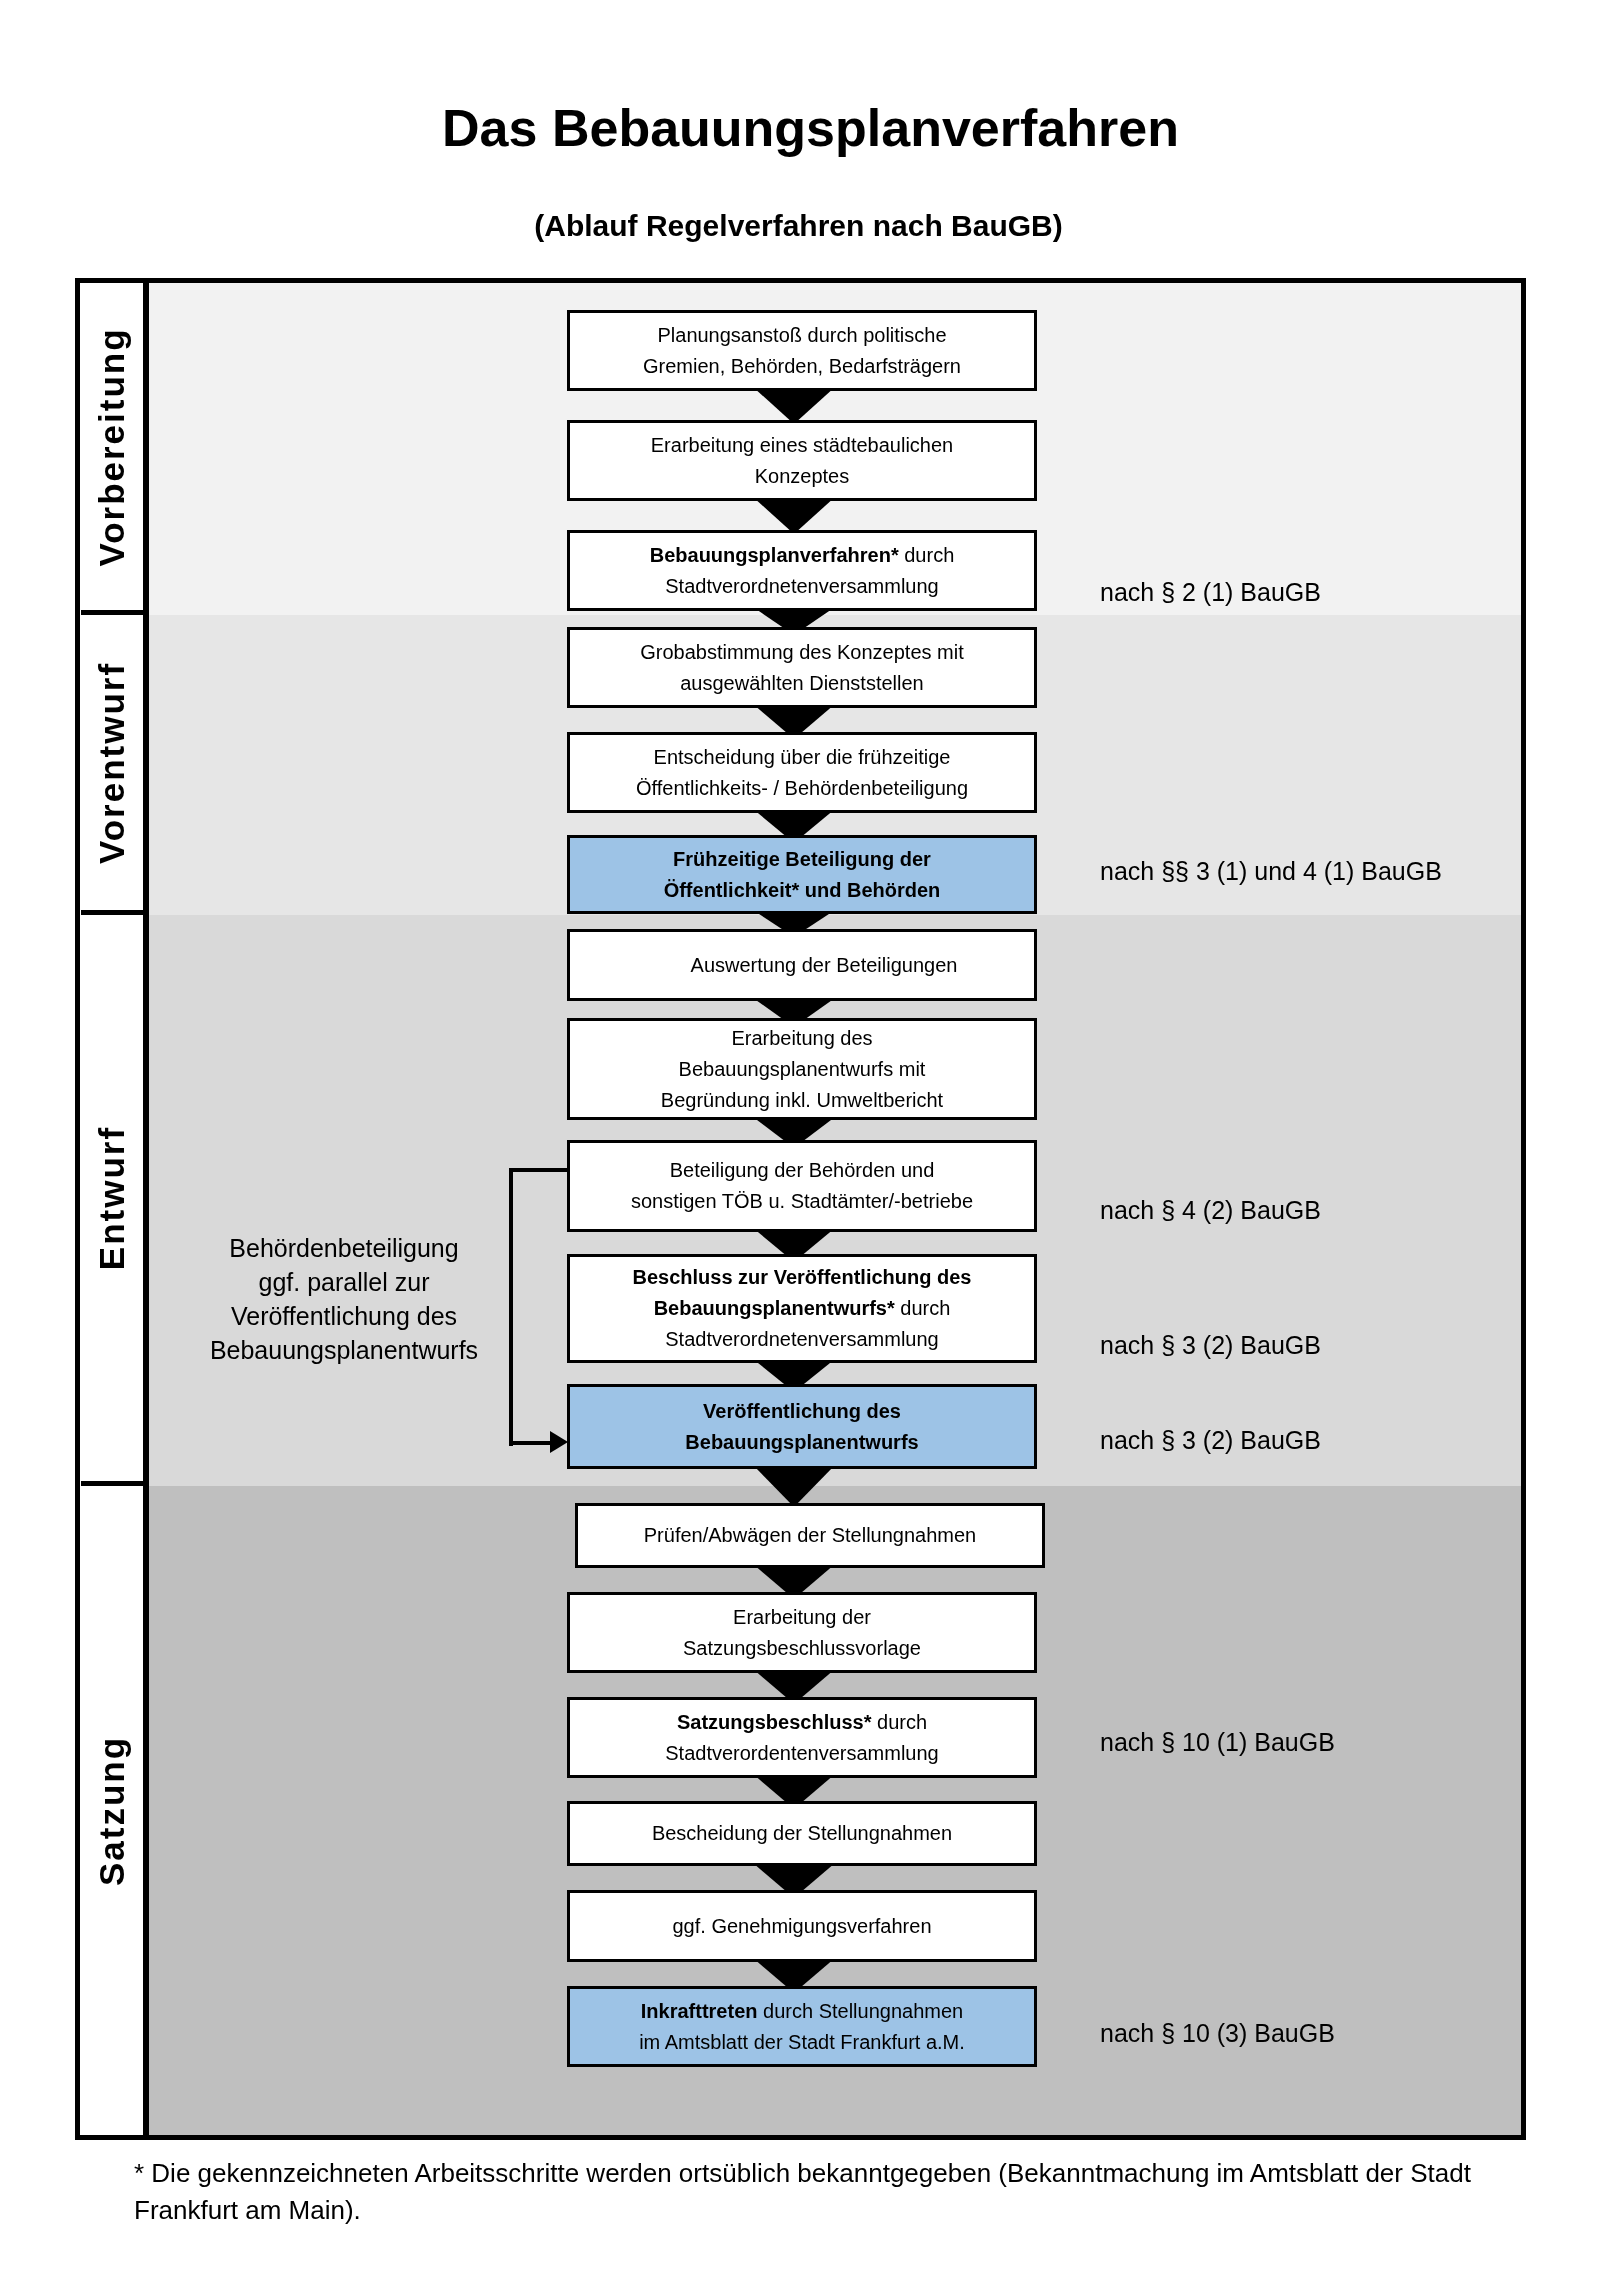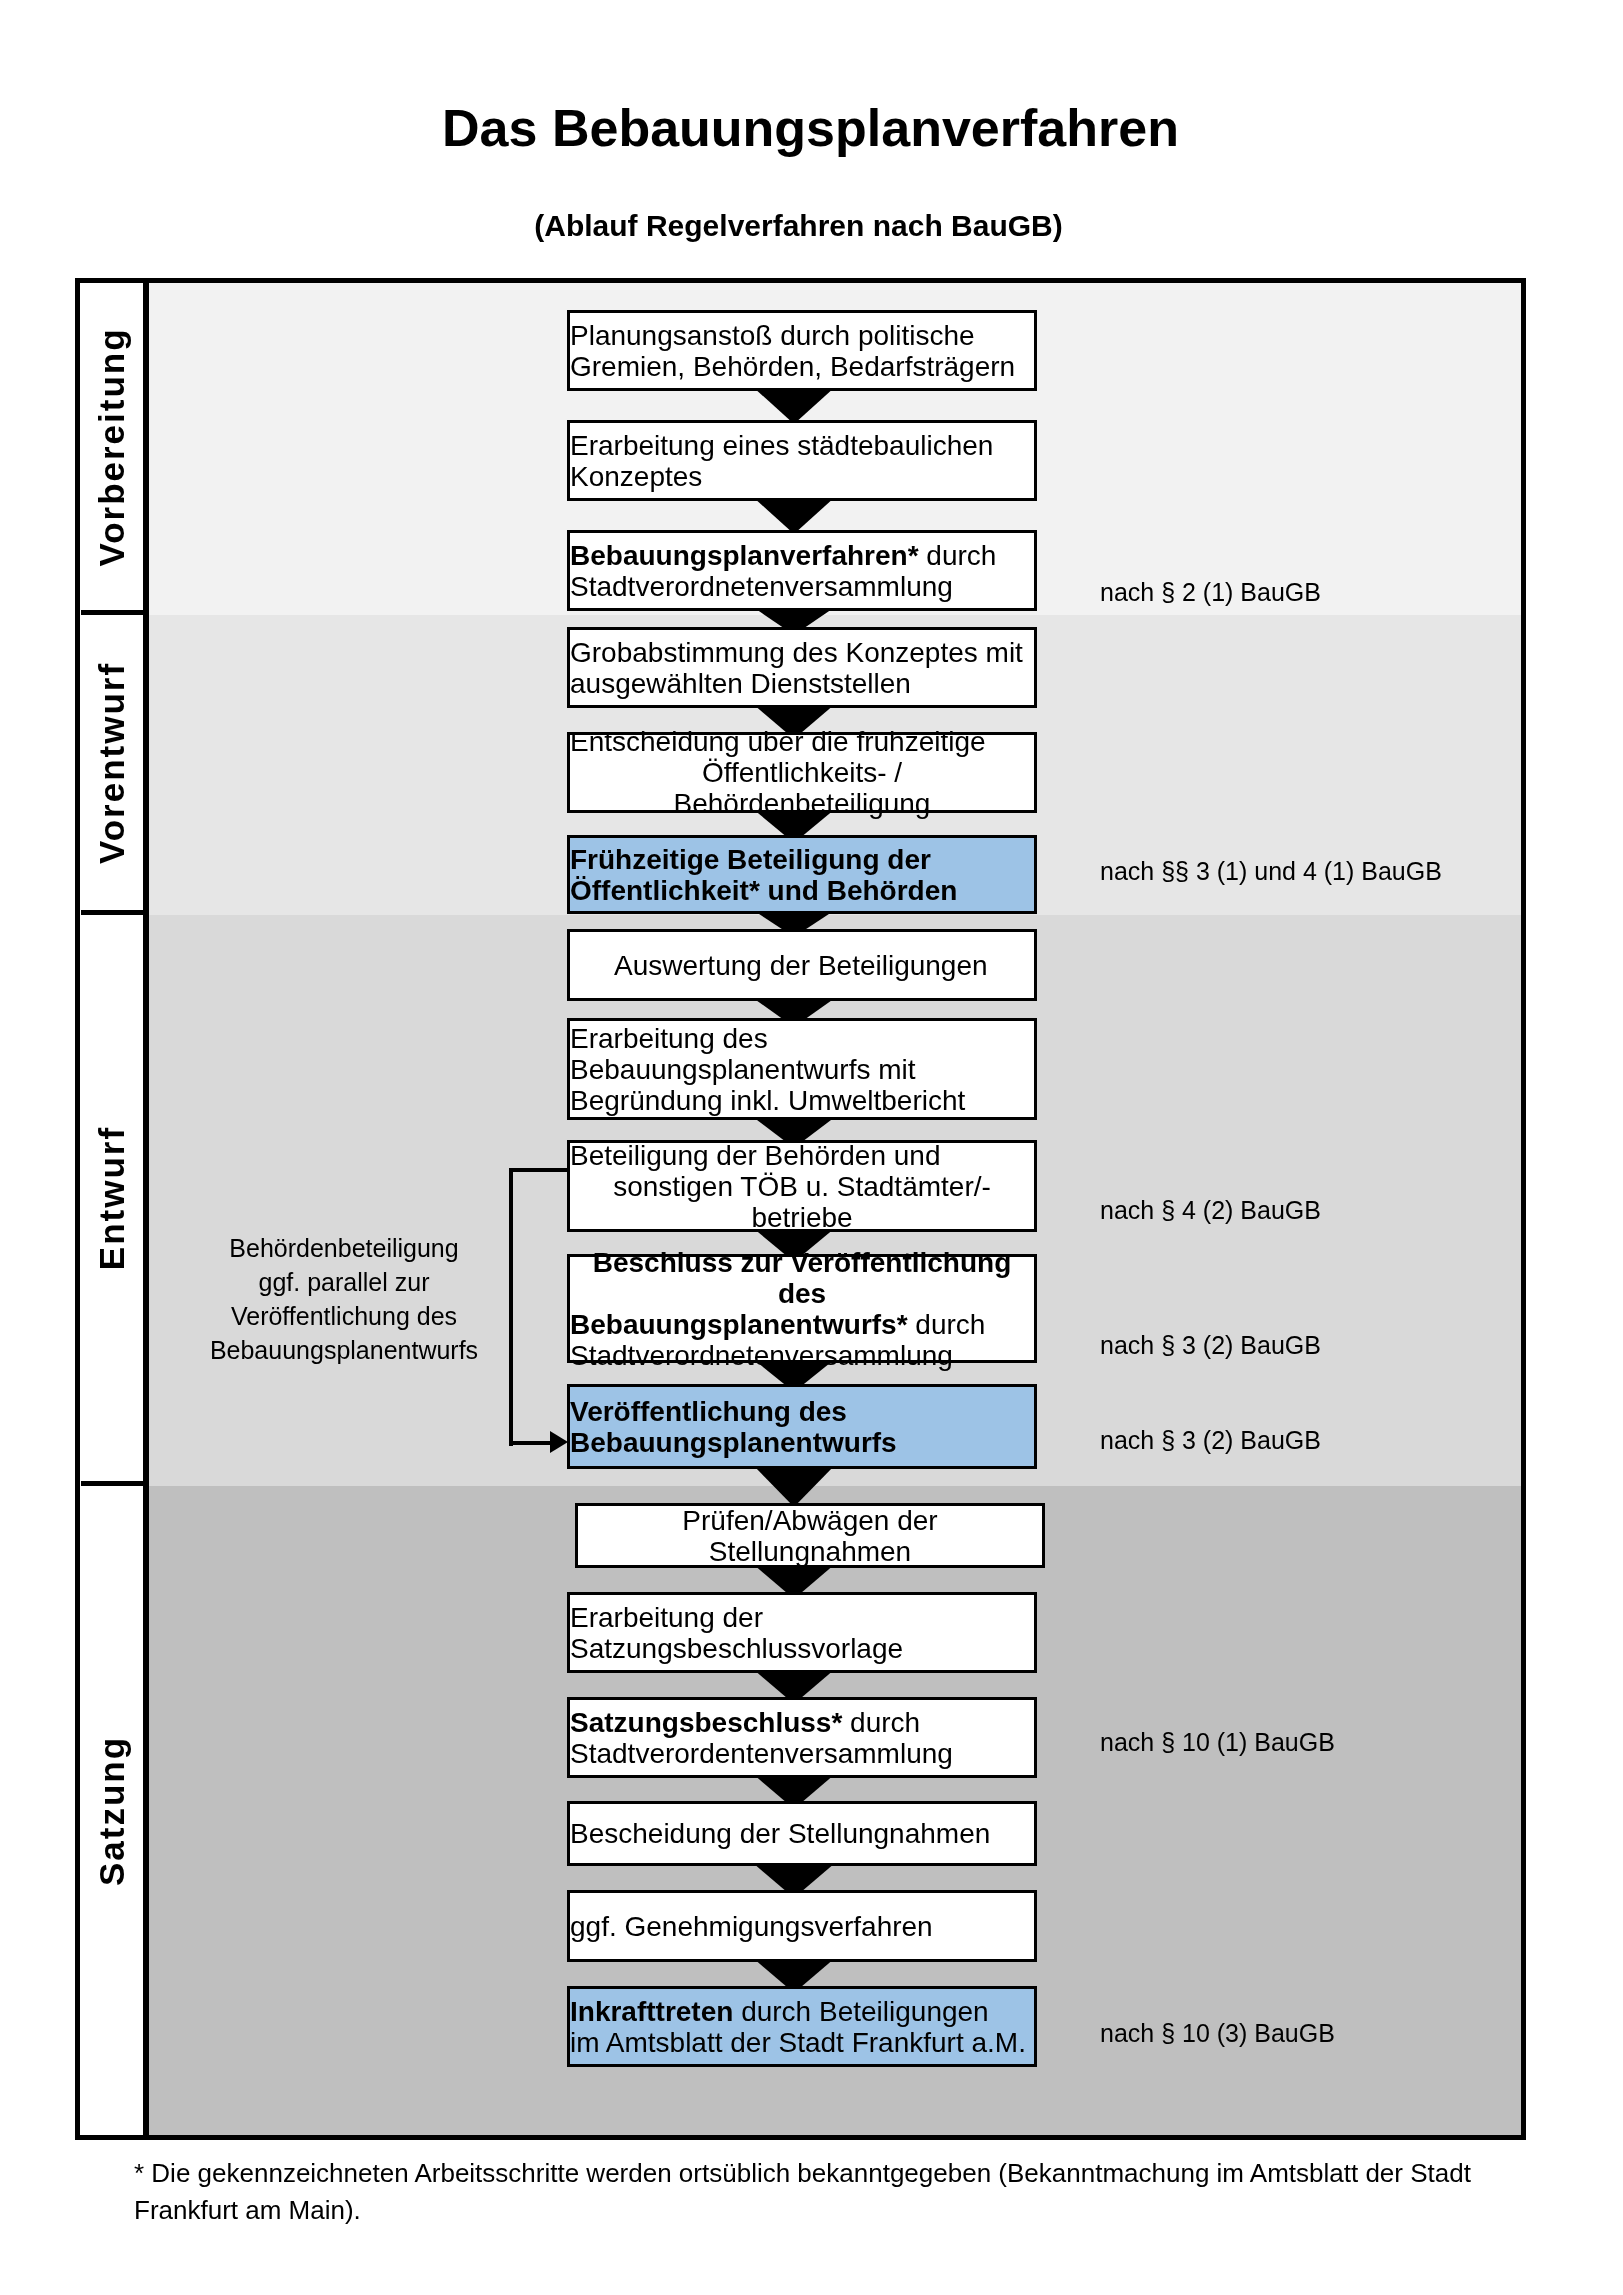--- a/index.html
+++ b/index.html
@@ -31,22 +31,22 @@
   .lsep { position:absolute; left:81px; width:68px; height:5.2px; background:#000; z-index:2; }
   #ls1 { top:610px; } #ls2 { top:910px; } #ls3 { top:1481px; }
   .vsep { position:absolute; left:143px; top:283px; width:5.9px; height:1852px;
           background:#000; z-index:2; }
   .frame { position:absolute; left:75px; top:278px; width:1451px; height:1862px;
            border:5.2px solid #000; box-sizing:border-box; z-index:6; pointer-events:none; }
 
   
   .box { position:absolute; left:567px; width:470px; box-sizing:border-box;
          border:3.9px solid #000; background:#fff; z-index:3;
-         display:flex; flex-direction:column; justify-content:center; align-items:flex-start;
-         text-align:center; font-size:28px; line-height:31px; }
+         display:flex; flex-direction:column; justify-content:center; align-items:center;
+         text-align:center; font-size:20px; line-height:31px; }
   .box.hl { background:var(--highlight_blue,#9DC3E6); }
   .strong { font-weight:bold; }
   #b1  { top:310px;  height:81px; }
   #b2  { top:420px;  height:81px; }
   #b3  { top:530px;  height:81px; }
   #b4  { top:627px;  height:81px; }
   #b5  { top:732px; height:81px; }
   #b6  { top:835px; height:79px; }
   #b7  { top:929px; height:72px;padding-left:44px; }
   #b8  { top:1018px; height:102px; }
@@ -193,21 +193,21 @@
     <div><b>Satzungsbeschluss*</b><span> durch</span></div>
     <div>Stadtverordentenversammlung</div>
   </div>
   <div class="box" id="b15">
     <div>Bescheidung der Stellungnahmen</div>
   </div>
   <div class="box" id="b16">
     <div>ggf. Genehmigungsverfahren</div>
   </div>
   <div class="box hl" id="b17">
-    <div><b>Inkrafttreten</b><span> durch Beteiligungen</span></div>
+    <div><b>Inkrafttreten</b><span> durch Stellungnahmen</span></div>
     <div>im Amtsblatt der Stadt Frankfurt a.M.</div>
   </div>
 
   <div class="note" id="n1">nach § 2 (1) BauGB</div>
   <div class="note" id="n2">nach §§ 3 (1) und 4 (1) BauGB</div>
   <div class="note" id="n3">nach § 4 (2) BauGB</div>
   <div class="note" id="n4">nach § 3 (2) BauGB</div>
   <div class="note" id="n5">nach § 3 (2) BauGB</div>
   <div class="note" id="n6">nach § 10 (1) BauGB</div>
   <div class="note" id="n7">nach § 10 (3) BauGB</div>

